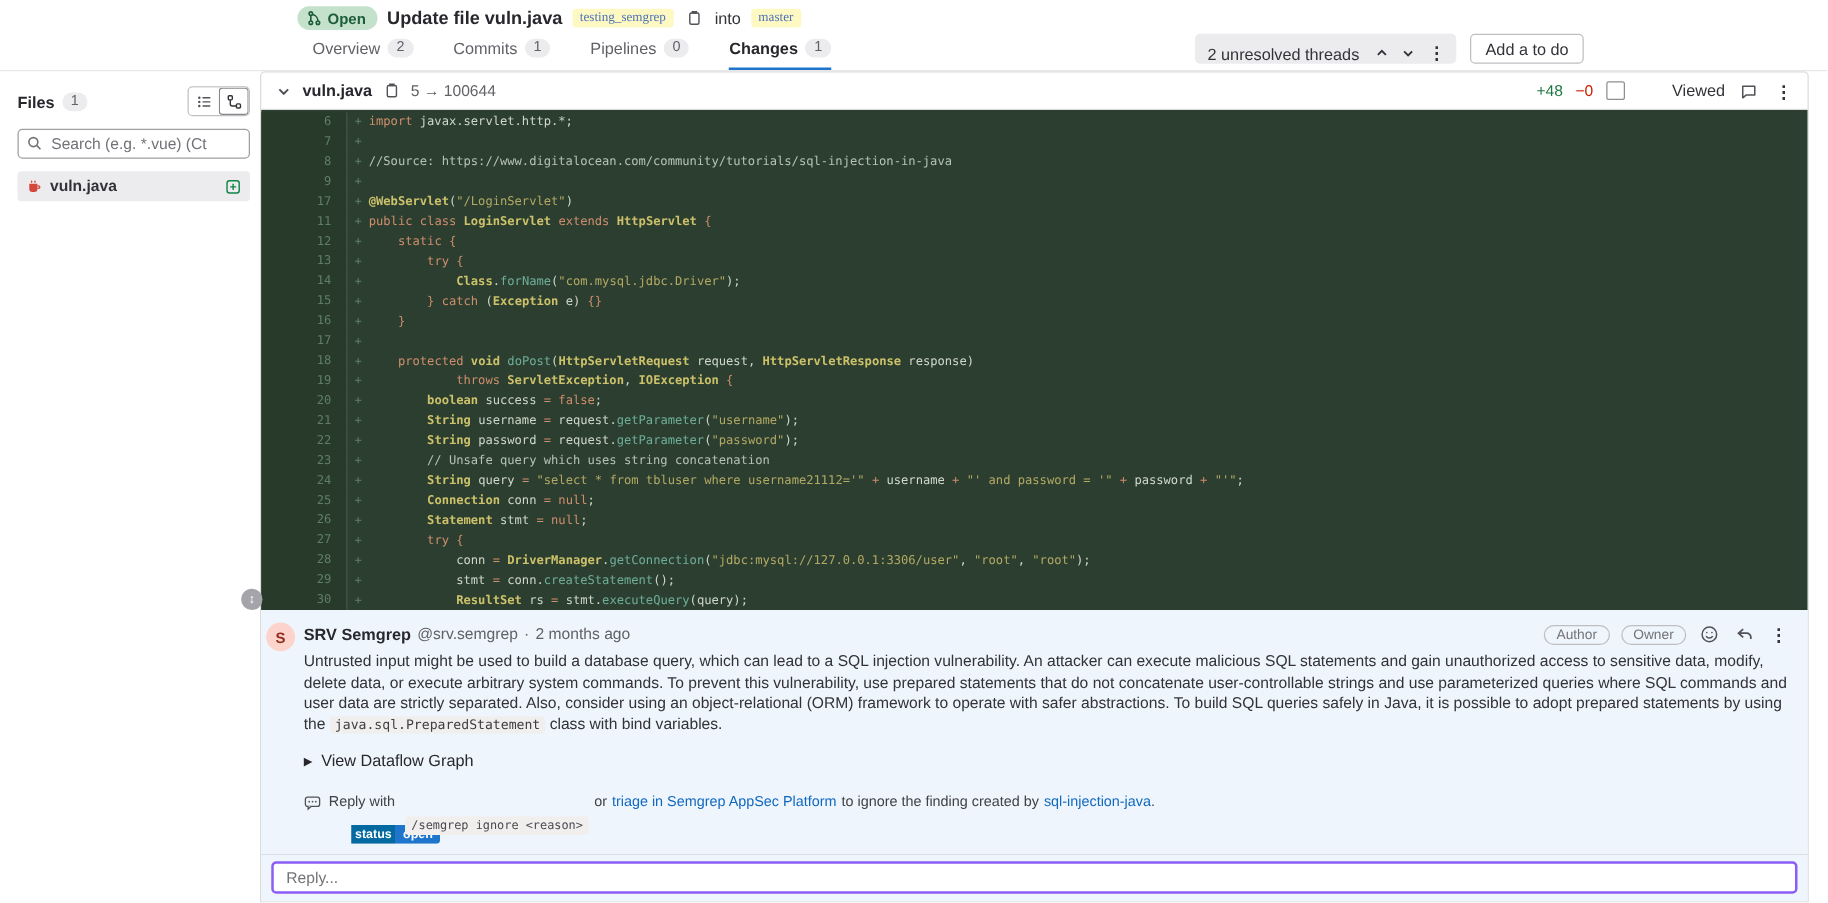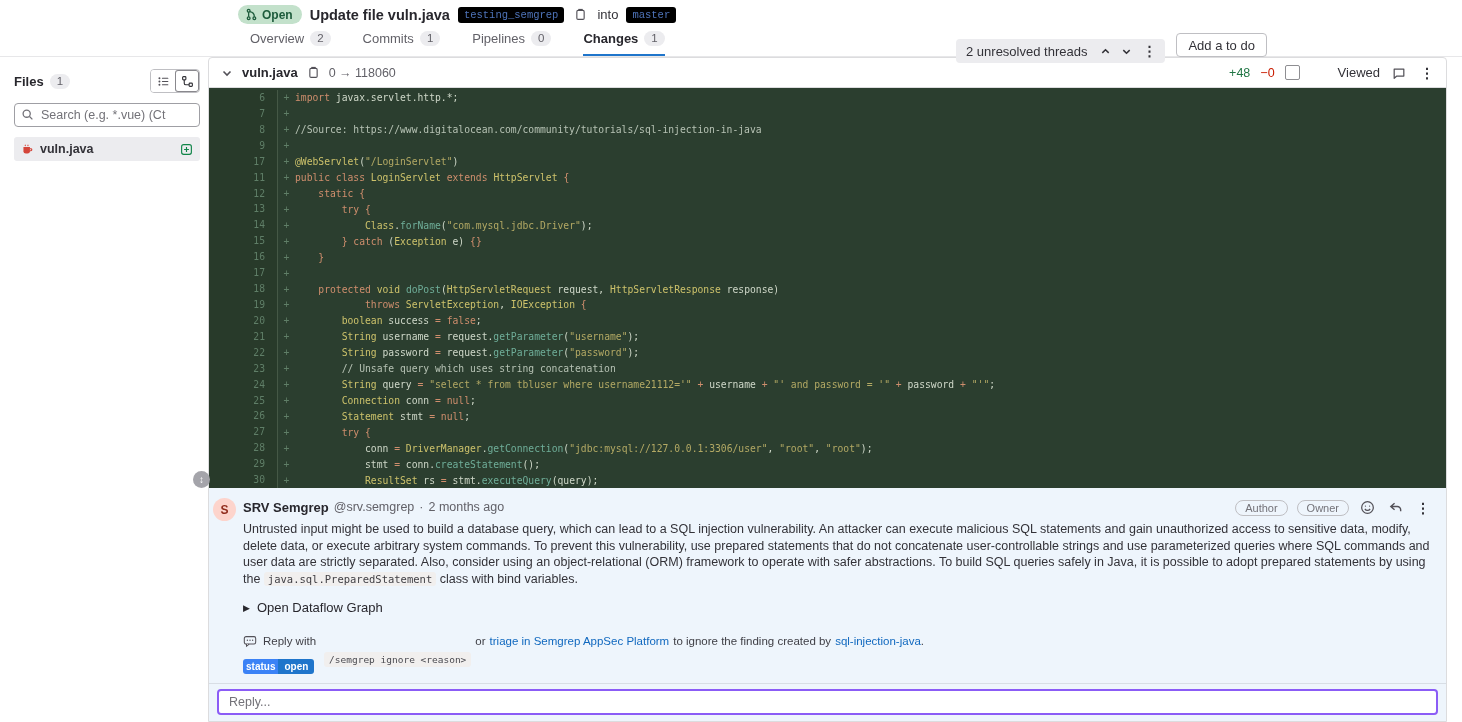--- a/index.html
+++ b/index.html
@@ -6,32 +6,32 @@
   html,body { width:1462px; height:722px; overflow:hidden; background:#fff;
     font-family:"Liberation Sans", sans-serif; color:#333238; }
   .page { position:relative; width:1462px; height:631px; }
 
   
   .mr-header { position:relative; border-bottom:1px solid #e7e7e9; }
   .title-row { display:flex; align-items:center; gap:8px; padding:5px 0 2px 238px; height:26px; }
   .state-badge { display:inline-flex; align-items:center; gap:4px; background:#c3e1cb; color:#1e5c3c;
     font-size:12px; font-weight:bold; border-radius:10px; padding:2px 9px 2px 7px; height:19px; }
   .mr-title { font-size:14.5px; font-weight:bold; color:#28272d; }
-  .branch-chip { font-family:Liberation Mono, monospace; font-size:10.5px; color:#4e73b8;
-    background:#000000; border-radius:3px; padding:2px 6px; }
+  .branch-chip { font-family:Liberation Serif, serif; font-size:10.5px; color:#4e73b8;
+    background:#fef9c3; border-radius:3px; padding:2px 6px; }
   .into-label { font-size:13px; color:#333238; }
   .icon-btn { background:none; border:none; cursor:pointer; display:inline-flex; align-items:center; color:#535158; padding:2px; }
   .tabs-row { display:flex; gap:32px; padding-left:250px; height:30px; }
   .tab { display:flex; align-items:center; gap:6px; font-size:13px; color:#626168; background:none;
     border:none; cursor:pointer; padding:4px 0 8px 0; border-bottom:2px solid transparent; }
   .tab.active { color:#28272d; font-weight:bold; border-bottom-color:#1f75cb; }
   .count-badge { background:#ececef; color:#626168; font-size:11.5px; font-weight:normal;
     border-radius:9px; padding:1px 7px; line-height:13px; }
   .header-controls { position:absolute; left:956px; top:27px; display:flex; gap:11px; align-items:center; }
-  .threads-pill { display:flex; align-items:center; background:#ececef; border-radius:4px; height:24px; padding:0 4px 0 10px;margin-top:12px; }
+  .threads-pill { display:flex; align-items:flex-end; background:#ececef; border-radius:4px; height:24px; padding:0 4px 0 10px; }
   .threads-label { font-size:13px; color:#333238; margin-right:8px; }
   .pill-btn { background:none; border:none; cursor:pointer; color:#333238; padding:3px 5px; display:flex; align-items:center; }
   .kebab { font-size:14px; font-weight:bold; color:#333238; line-height:12px; }
   .todo-btn { background:#fff; border:1px solid #bfbfc3; border-radius:4px; font-size:13px;
     color:#333238; padding:0 11px; height:24px; cursor:pointer; }
 
   
   .content { display:flex; height:665px; }
 
   
@@ -65,21 +65,21 @@
 
   
   .code-area { background:#2b3e2f; height:400px; overflow:hidden; padding-top:2px;
     font-family:"DejaVu Sans Mono", monospace; font-size:9.7px; }
   .code-row { display:flex; height:15.93px; align-items:center; white-space:pre; }
   .ln { width:69px; flex-shrink:0; text-align:right; padding-right:12px; color:#5f7e67;
     background:#283a2a; border-right:1px solid #455846; height:100%; line-height:15.93px; cursor:pointer; }
   .sign { width:17px; flex-shrink:0; text-align:center; color:#5f7e67; }
   .code-text { color:#cfd8c9; }
   .tok-kw { color:#cf8e6d; }
-  .tok-type { color:#cdc26b; font-weight:normal; }
+  .tok-type { color:#cdc26b; font-weight:bold; }
   .tok-str { color:#b3a964; }
   .tok-com { color:#b6c2b4; }
   .tok-meth { color:#6fae99; }
 
   
   .discussion { background:#eef5fc; flex:1; padding:10px 14px 0 4px; position:relative; }
   .note { display:flex; gap:7px; }
   .avatar { width:23px; height:23px; border-radius:50%; background:#fdd4cc; color:#912d1d;
     display:flex; align-items:center; justify-content:center; font-size:12px; font-weight:bold; flex-shrink:0; }
   .note-body { flex:1; min-width:0; }
@@ -94,21 +94,21 @@
   .dataflow-row { margin-top:13px; display:flex; align-items:center; gap:7px; cursor:pointer; }
   .tri { font-size:9px; color:#28272d; }
   .dataflow-label { font-size:13px; color:#28272d; }
   .reply-hint { margin-top:18px; font-size:11.5px; color:#404047; display:flex; align-items:center; flex-wrap:nowrap; }
   .reply-hint > * { margin-right:4px; }
   .hint-chip { font-family:"DejaVu Sans Mono", monospace; font-size:9.5px; background:#f1efee;
     color:#4a4a50; border-radius:3px; padding:2px 5px; position:relative; top:19px; margin:0 4px; }
   .hint-link { color:#1068bf; text-decoration:none; cursor:pointer; }
   .status-badge { margin-top:11px; display:inline-flex; font-size:10px; font-weight:bold; color:#fff;
     border-radius:3px; overflow:hidden; line-height:13px; }
-  .status-key { background:#3b82f6; padding:1px 3px; }
+  .status-key { background:#0369a1; padding:1px 3px;margin-left:38px; }
   .status-val { background:#1f75cb; padding:1px 6px; }
 
   
   .reply-section { background:#eef5fc; border-top:1px solid #d8dee5; padding:5px 8px 6px 8px; }
   .reply-section input { width:100%; height:26px; border:2px solid #8b5cf6; border-radius:4px;
     padding:0 10px; font-size:12.5px; color:#333238; outline:none; background:#fff; font-family:"Liberation Sans", sans-serif; }
   .reply-section input::placeholder { color:#737278; }
 
   
   .expand-btn { position:absolute; left:193px; top:471px; width:17px; height:17px; border-radius:50%;
@@ -247,21 +247,21 @@
                 <path d="M2.5 4.5 L6 8 L9.5 4.5"></path>
               </svg>
           </button>
           <span class="diff-file-name">vuln.java</span>
           <button class="icon-btn">
             <svg width="13" height="13" viewBox="0 0 16 16" fill="none" stroke="#535158" stroke-width="1.4">
               <rect x="3.5" y="3" width="9" height="11" rx="1.5"></rect>
                 <path d="M6 3 h4 v-1.2 h-4 z" fill="#535158"></path>
             </svg>
           </button>
-          <span class="diff-mode">0 → 118060</span>
+          <span class="diff-mode">5 → 100644</span>
 
           <div class="diff-header-right">
             <span class="added-count">+48</span>
             <span class="removed-count">−0</span>
             <span class="viewed-wrap">
               <span class="checkbox"></span>
               <span class="viewed-label">Viewed</span>
             </span>
             <button class="icon-btn">
               <svg width="14" height="14" viewBox="0 0 16 16" fill="none" stroke="#535158" stroke-width="1.4">
@@ -308,21 +308,21 @@
             <div class="note-body">
               <div class="note-header">
                 <span class="author-name">SRV Semgrep</span>
                 <span class="author-handle">@srv.semgrep</span>
                 <span class="note-dot">·</span>
                 <span class="note-time">2 months ago</span>
               </div>
               <p class="note-text"><span>Untrusted input might be used to build a database query, which can lead to a SQL injection vulnerability. An attacker can execute malicious SQL statements and gain unauthorized access to sensitive data, modify, delete data, or execute arbitrary system commands. To prevent this vulnerability, use prepared statements that do not concatenate user-controllable strings and use parameterized queries where SQL commands and user data are strictly separated. Also, consider using an object-relational (ORM) framework to operate with safer abstractions. To build SQL queries safely in Java, it is possible to adopt prepared statements by using the </span><code class="inline-code">java.sql.PreparedStatement</code><span> class with bind variables.</span></p>
               <div class="dataflow-row">
                 <span class="tri">▶</span>
-                <span class="dataflow-label">Open Dataflow Graph</span>
+                <span class="dataflow-label">View Dataflow Graph</span>
               </div>
               <div class="reply-hint">
                 <svg width="14" height="14" viewBox="0 0 16 16" fill="none" stroke="#535158" stroke-width="1.2" style="margin-right:6px;">
                   <rect x="1.5" y="3" width="13" height="8.5" rx="2"></rect>
                   <circle cx="5" cy="7.2" r="0.8" fill="#535158" stroke="none"></circle>
                     <circle cx="8" cy="7.2" r="0.8" fill="#535158" stroke="none"></circle>
                     <circle cx="11" cy="7.2" r="0.8" fill="#535158" stroke="none"></circle>
                   <path d="M4 11.5 L4 14 L7 11.5" fill="#fff"></path>
                 </svg>
                 <span>Reply with</span>

